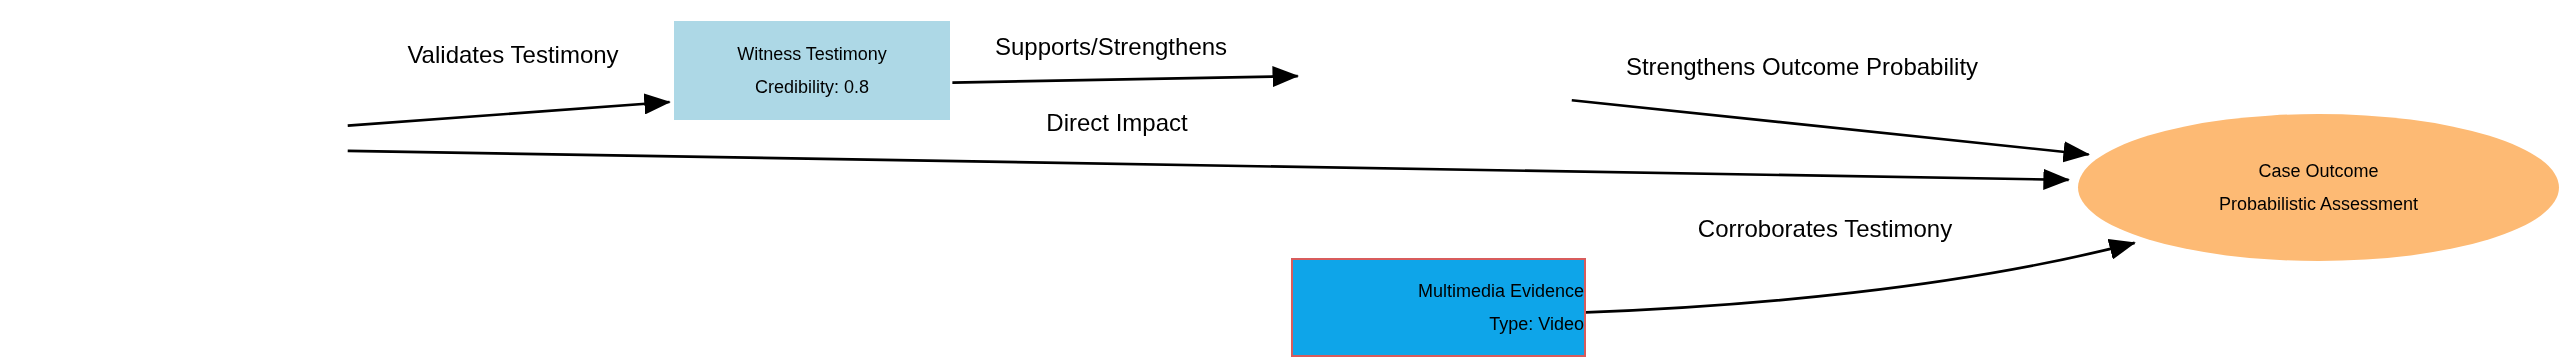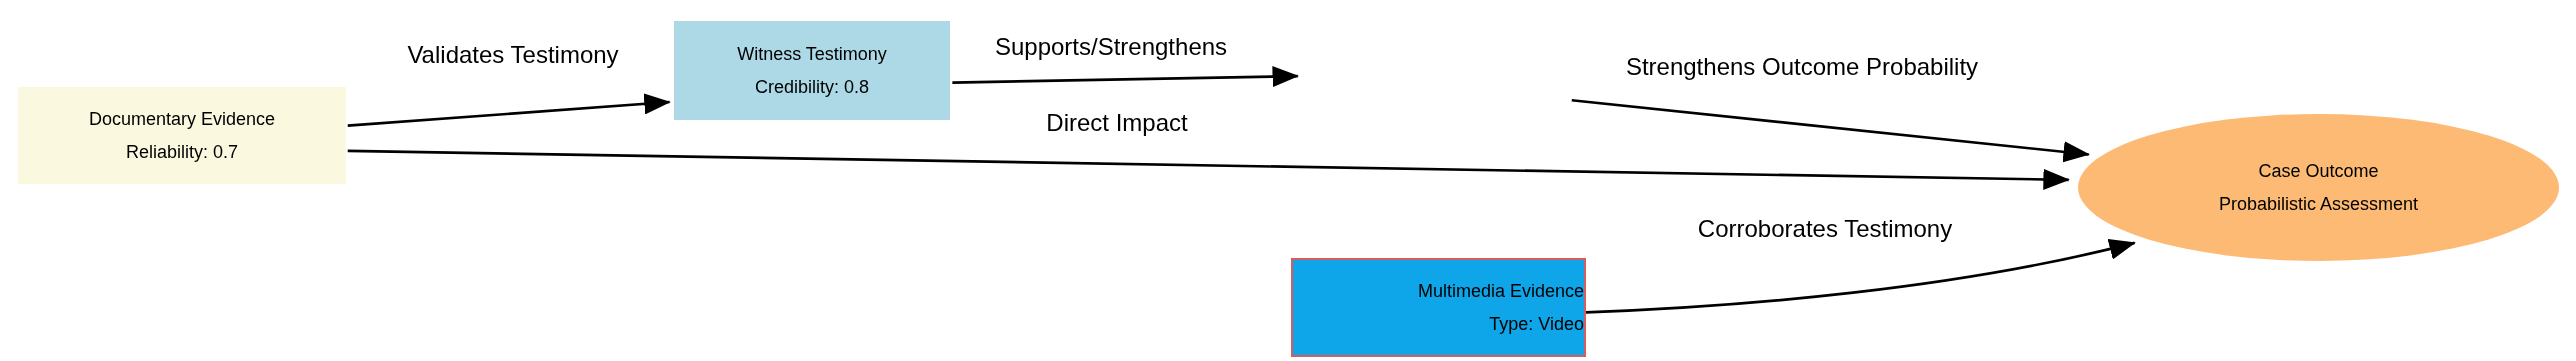--- a/index.html
+++ b/index.html
@@ -73,24 +73,20 @@
         <path d="M0,0 L10,4 L0,8 z" fill="#000000"></path>
       </marker>
     </defs>
     <path class="edge" d="M 590 213 L 1136 173" marker-end="url(#arrow)"></path>
     <path class="edge" d="M 1616 140 L 2202 129" marker-end="url(#arrow)"></path>
     <path class="edge" d="M 2667 170 L 3544 262" marker-end="url(#arrow)"></path>
     <path class="edge" d="M 590 256 L 3510 305" marker-end="url(#arrow)"></path>
     <path class="edge" d="M 2691 530 C 2960 520, 3320 490, 3622 412" marker-end="url(#arrow)"></path>
   </svg>
 
-  <div class="node" id="node-documentary" style="background-color: rgb(250, 248, 223);">
-    <div>Documentary Evidence</div>
-    <div>Reliability: 0.7</div>
-  </div>
 
   <div class="node" id="node-witness" style="background-color: rgb(173, 216, 230);">
     <div>Witness Testimony</div>
     <div>Credibility: 0.8</div>
   </div>
 
 
   <div class="node" id="node-multimedia" style="background-color: #0ea5e9; border-color: rgb(216, 92, 92); align-items: flex-end;">
     <div>Multimedia Evidence</div>
     <div>Type: Video</div>

